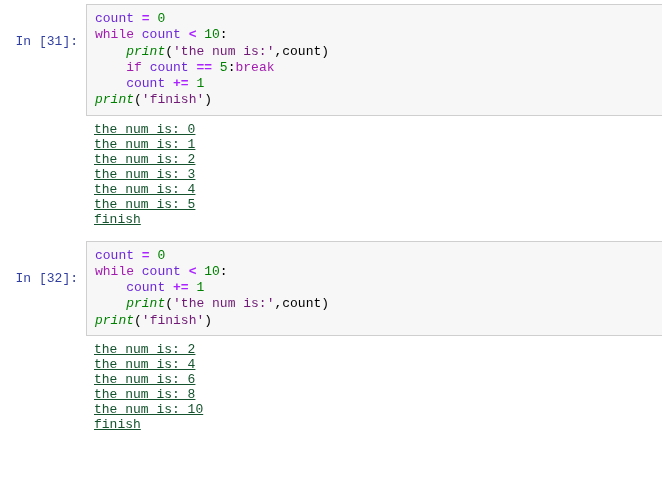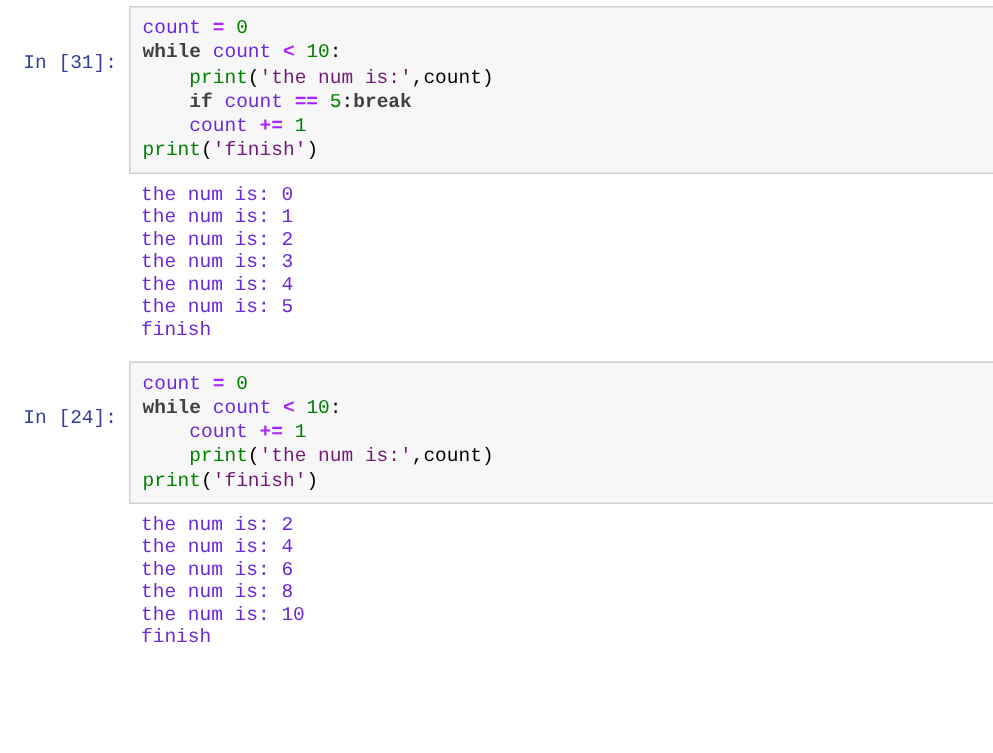--- a/index.html
+++ b/index.html
@@ -33,32 +33,33 @@
     border-right: none;
     padding: 6px 8px;
     box-sizing: border-box;
     overflow: hidden;
   }
   .output-area {
     flex: 1;
     padding: 6px 8px;
     box-sizing: border-box;
     white-space: pre;
-    color: #6d28d9;
+    color: #14532d;
+    text-decoration: underline;
   }
   .code-line {
     white-space: pre;
     line-height: 1.25;
   }
-  .tok-kw { color: #404040; font-weight: bold; }
+  .tok-kw { color: #a21caf; font-weight: normal; }
   .tok-op { color: #AA22FF; font-weight: bold; }
   .tok-num { color: #008000; }
   .tok-str { color: #701a75; }
   .tok-name { color: #6d28d9; }
-  .tok-builtin { color: #008000; }
+  .tok-builtin { color: #008000; font-style: italic; }
   .tok-punc { color: #000; }
   .spacer { height: 8px; }
 </style>
 </head>
 <body>
 
 <div class="cell">
   <div class="prompt-col">
     <span class="prompt-in">In [</span><span class="prompt-in">31</span><span class="prompt-in">]:</span>
   </div>
@@ -80,21 +81,21 @@
 the num is: 3
 the num is: 4
 the num is: 5
 finish</div>
 </div>
 
 <div class="spacer"></div>
 
 <div class="cell">
   <div class="prompt-col">
-    <span class="prompt-in">In [</span><span class="prompt-in">24</span><span class="prompt-in">]:</span>
+    <span class="prompt-in">In [</span><span class="prompt-in">32</span><span class="prompt-in">]:</span>
   </div>
   <div class="input-area">
       <div class="code-line"><span class="tok-name">count </span><span class="tok-op">=</span><span class="tok-name"> </span><span class="tok-num">0</span></div>
       <div class="code-line"><span class="tok-kw">while</span><span class="tok-name"> count </span><span class="tok-op">&lt;</span><span class="tok-name"> </span><span class="tok-num">10</span><span class="tok-punc">:</span></div>
       <div class="code-line"><span class="tok-name">    count </span><span class="tok-op">+=</span><span class="tok-name"> </span><span class="tok-num">1</span></div>
       <div class="code-line"><span class="tok-name">    </span><span class="tok-builtin">print</span><span class="tok-punc">(</span><span class="tok-str">'the num is:'</span><span class="tok-punc">,count)</span></div>
       <div class="code-line"><span class="tok-builtin">print</span><span class="tok-punc">(</span><span class="tok-str">'finish'</span><span class="tok-punc">)</span></div>
     </div>
 </div>
 

